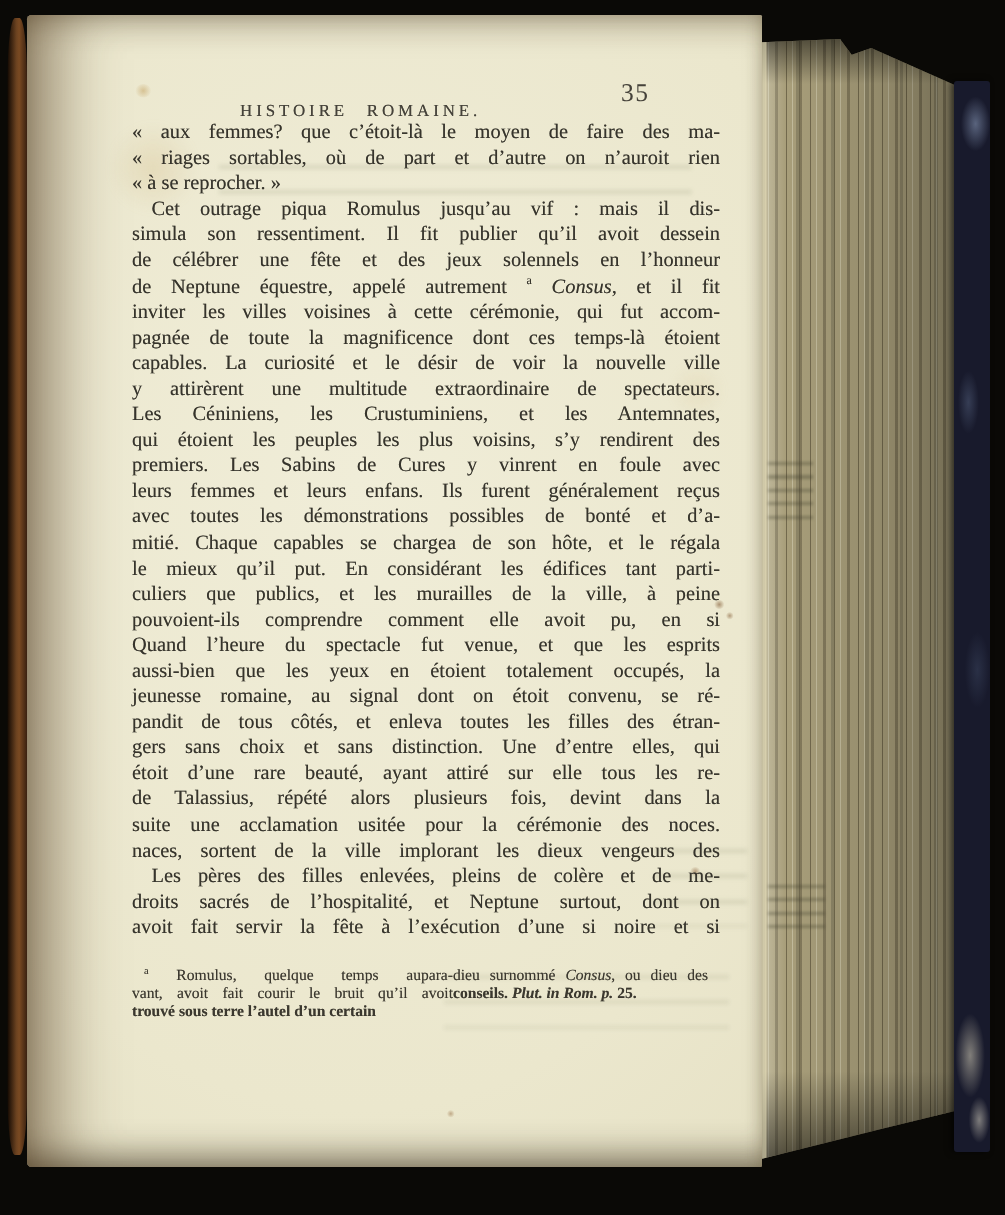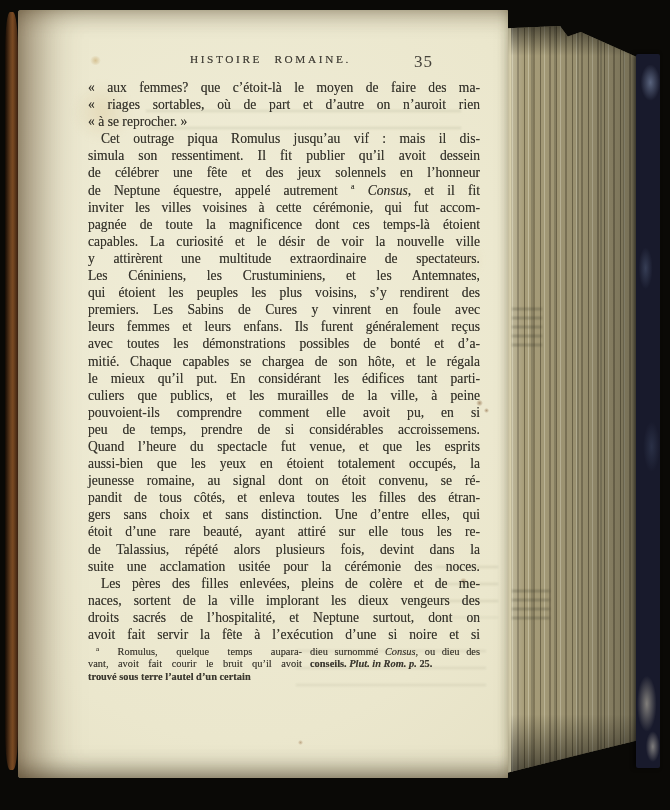--- a/index.html
+++ b/index.html
@@ -48,39 +48,38 @@
   .ghost{position:absolute;pointer-events:none;filter:blur(1.3px);
     background:repeating-linear-gradient(180deg,rgba(118,124,92,.17) 0 2.4px,transparent 2.4px 17px);}
   .g1{left:128px;top:100px;width:315px;height:26px;}
   .g2{left:418px;top:556px;width:62px;height:52px;}
   .g3{left:278px;top:640px;width:190px;height:36px;opacity:.8;}
 
   
   .textblock{position:absolute;left:70px;top:42px;width:392px;color:#36342c;}
   .pg-header{position:relative;height:18px;}
   .running-title{
-    position:absolute;left:72px;top:1px;
+    position:absolute;left:72px;top:16px;
     font-size:11.3px;letter-spacing:2.6px;word-spacing:7px;color:#45423a;
     text-shadow:0 0 .3px rgba(40,38,30,.6);
-    margin-left:30px;
   }
   .page-number{position:absolute;left:326px;top:0;font-size:17px;color:#45423a;letter-spacing:1px;}
 
   .body-text{margin-top:9px;}
   .line{
     font-size:13.6px;line-height:17.1px;white-space:nowrap;
     text-align:justify;text-align-last:justify;
     text-shadow:0 0 .35px rgba(45,42,34,.55);
   }
   .line.noj{text-align-last:left;}
   .line.indent{text-indent:13px;font-family:Liberation Serif, serif;}
   .line sup{font-size:8px;line-height:0;vertical-align:6px;}
   .line i{font-style:italic;}
 
-  .footnote{margin-top:3px;display:flex;justify-content:space-between;width:100%;}
+  .footnote{margin-top:19px;display:flex;width:100%;}
   .fn-col{display:block;}
   .fn-col.left{width:214px;}
   .fn-col.right{width:170px;}
   .fn-line{
     font-size:10.4px;line-height:12.2px;white-space:nowrap;
     text-align:justify;text-align-last:justify;
     color:#3b382f;text-shadow:0 0 .3px rgba(45,42,34,.5);
   }
   .fn-line.noj{text-align-last:left;font-weight:bold;}
   .fn-line.indent{text-indent:8px;}
@@ -160,31 +159,30 @@
           <div class="line">y attirèrent une multitude extraordinaire de spectateurs.</div>
           <div class="line">Les Céniniens, les Crustuminiens, et les Antemnates,</div>
           <div class="line">qui étoient les peuples les plus voisins, s’y rendirent des</div>
           <div class="line">premiers. Les Sabins de Cures y vinrent en foule avec</div>
           <div class="line">leurs femmes et leurs enfans. Ils furent généralement reçus</div>
           <div class="line">avec toutes les démonstrations possibles de bonté et d’a-</div>
           <div class="line">mitié. Chaque capables se chargea de son hôte, et le régala</div>
           <div class="line">le mieux qu’il put. En considérant les édifices tant parti-</div>
           <div class="line">culiers que publics, et les murailles de la ville, à peine</div>
           <div class="line">pouvoient-ils comprendre comment elle avoit pu, en si</div>
-          <div class="line">peu de temps, prendre de si considérables accroissemens.</div>
           <div class="line">Quand l’heure du spectacle fut venue, et que les esprits</div>
           <div class="line">aussi-bien que les yeux en étoient totalement occupés, la</div>
           <div class="line">jeunesse romaine, au signal dont on étoit convenu, se ré-</div>
           <div class="line">pandit de tous côtés, et enleva toutes les filles des étran-</div>
           <div class="line">gers sans choix et sans distinction. Une d’entre elles, qui</div>
           <div class="line">étoit d’une rare beauté, ayant attiré sur elle tous les re-</div>
           <div class="line">de Talassius, répété alors plusieurs fois, devint dans la</div>
           <div class="line">suite une acclamation usitée pour la cérémonie des noces.</div>
+          <div class="line">naces, sortent de la ville implorant les dieux vengeurs des</div>
           <div class="line indent">Les pères des filles enlevées, pleins de colère et de me-</div>
-          <div class="line">naces, sortent de la ville implorant les dieux vengeurs des</div>
           <div class="line">droits sacrés de l’hospitalité, et Neptune surtout, dont on</div>
           <div class="line">avoit fait servir la fête à l’exécution d’une si noire et si</div>
         </div>
       <div class="footnote">
         <div class="fn-col left" id="fn-left">
             <div class="fn-line indent"><sup>a</sup><span> Romulus, quelque temps aupara-</span></div>
             <div class="fn-line">vant, avoit fait courir le bruit qu’il avoit</div>
             <div class="fn-line noj">trouvé sous terre l’autel d’un certain</div>
           </div>
         <div class="fn-col right" id="fn-right">

